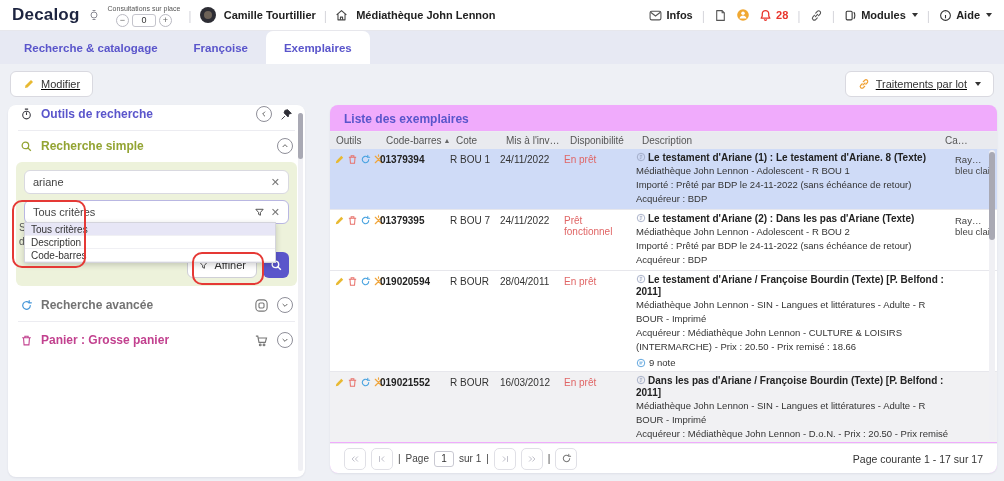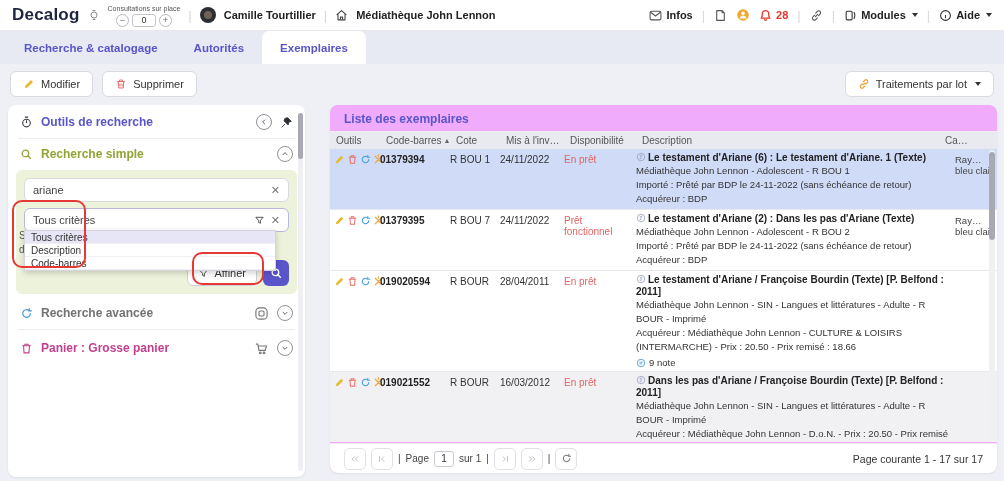--- a/index.html
+++ b/index.html
@@ -30,33 +30,33 @@
   .ic { display:inline-flex; }
   .ic svg { display:block; }
 
   
   .tabstrip { position:absolute; left:0; top:31px; width:1004px; height:33px; background:#e7e9f3;
               display:flex; align-items:stretch; padding-left:6px; }
   .tab { display:flex; align-items:center; padding:0 18px; font-size:11.5px; font-weight:700; color:#5a55cb; }
   .tab.active { background:#fff; border-radius:7px 7px 0 0; }
 
   
-  .toolbar { position:absolute; left:0; top:64px; width:1004px; height:40px; display:flex; align-items:center; padding:0 10px; gap:9px;}
+  .toolbar { position:absolute; left:0; top:64px; width:1004px; height:40px; display:flex; align-items:center; padding:0 10px; gap:9px;text-decoration:underline;}
   .btn { display:flex; align-items:center; gap:6px; background:#fff; border:1px solid #d9d9e0; border-radius:6px;
          height:26px; padding:0 12px; font-size:11px; color:#333; }
   .btn-right { margin-left:auto; }
 
   
   .sidebar { position:absolute; left:8px; top:105px; width:297px; height:372px; background:#fff;
              border-radius:8px; box-shadow:0 1px 2px rgba(40,40,80,.08); }
   .main { position:absolute; left:330px; top:105px; width:667px; height:368px; background:#f0abfc;
           border-radius:8px; box-shadow:0 1px 2px rgba(40,40,80,.08); overflow:hidden; }
 
   
-  .sb-head { display:flex; align-items:center; gap:8px; padding:0 12px; height:18px; margin-top:8px; }
+  .sb-head { display:flex; align-items:center; gap:8px; padding:0 12px; height:18px; margin-top:0; }
   .sb-title { font-size:12px; font-weight:700; white-space:nowrap; }
   .t-purple { color:#5a55cb; } .t-green { color:#93a433; } .t-blue { color:#737373; } .t-pink { color:#c2418f; }
   .sb-spacer { flex:1; }
   .divider { height:1px; background:#ececf1; margin:7px 10px 0 10px; }
   .circle-ic { width:16px; height:16px; border:1px solid #8f8f99; border-radius:50%;
                display:flex; align-items:center; justify-content:center; }
   .green-panel { position:relative; margin:7px 8px 0 8px; background:#edf2db; border-radius:6px; padding:8px; height:124px; }
   .field { position:relative; height:24px; background:#fff; border:1px solid #d9d9e0; border-radius:6px;
            display:flex; align-items:center; padding:0 8px; font-size:11px; color:#444; }
   .field .x { margin-left:auto; color:#777; font-size:11px; }
@@ -205,41 +205,32 @@
             </svg>
         </span>
         <span>Aide</span>
         <span class="caret"></span>
       </span>
     </div>
   </header>
 
   <nav class="tabstrip">
     <div class="tab">Recherche &amp; catalogage</div>
-    <div class="tab">Autorités</div>
+    <div class="tab">Françoise</div>
     <div class="tab active">Exemplaires</div>
   </nav>
 
   <div class="toolbar">
     <button class="btn">
       <span class="ic">
         <svg width="12" height="12" viewBox="0 0 24 24" fill="#e8b931">
             <path d="M4 20l1-5L16 4l4 4L9 19l-5 1z"></path>
           </svg>
       </span>
       <span>Modifier</span>
-    </button>
-    <button class="btn">
-      <span class="ic">
-        <svg width="12" height="12" viewBox="0 0 24 24" fill="none" stroke="#e8716b" stroke-width="2">
-            <path d="M4 7h16M9 7V4h6v3M6.5 7l1 13h9l1-13"></path>
-            <path d="M10 11v6M14 11v6"></path>
-          </svg>
-      </span>
-      <span>Supprimer</span>
     </button>
     <button class="btn btn-right">
       <span class="ic">
         <svg width="12" height="12" viewBox="0 0 24 24" fill="none" stroke="#f0a032" stroke-width="2.2" stroke-linecap="round">
             <path d="M10 14l4-4"></path>
             <path d="M8.5 11.5l-3 3a3.5 3.5 0 105 5l3-3"></path>
             <path d="M15.5 12.5l3-3a3.5 3.5 0 10-5-5l-3 3"></path>
           </svg>
       </span>
       <span>Traitements par lot</span>
@@ -460,21 +451,21 @@
           <div class="cell">R BOU 1</div>
           <div class="cell">24/11/2022</div>
           <div class="cell" style="color: rgb(224, 101, 101);">En prêt</div>
           <div>
             <div class="desc-title">
               <span class="ic" style="vertical-align:-1px; margin-right:2px;">
                 <svg width="10" height="10" viewBox="0 0 24 24" fill="none" stroke="#9aa5c0" stroke-width="2">
                   <circle cx="12" cy="12" r="9"></circle>
                   <path d="M9 8h6M9 12h6M9 16h4"></path>
                 </svg>
-              </span><span>Le testament d'Ariane (6) : Le testament d'Ariane. 1 (Texte)</span>
+              </span><span>Le testament d'Ariane (1) : Le testament d'Ariane. 8 (Texte)</span>
             </div>
             <div class="desc-lines">Médiathèque John Lennon - Adolescent - R BOU 1
 Importé : Prêté par BDP le 24-11-2022 (sans échéance de retour)
 Acquéreur : BDP</div>
 
           </div>
           <div class="cat">Ray… bleu clair</div>
         </div>
 
         <div class="grid trow" style="background: rgb(255, 255, 255);">

